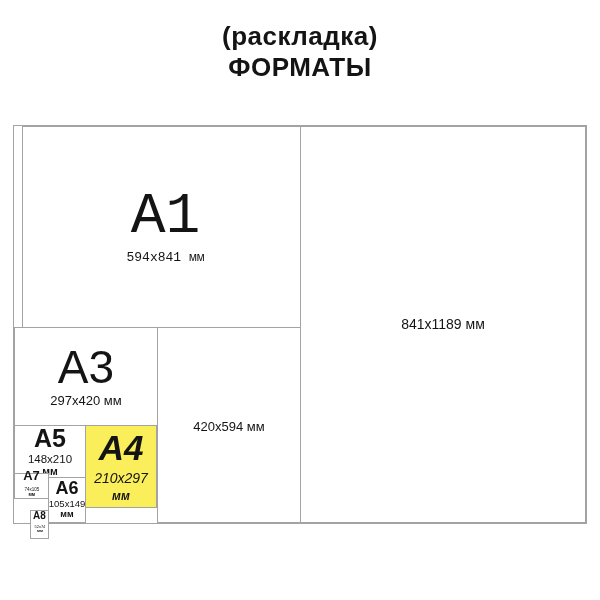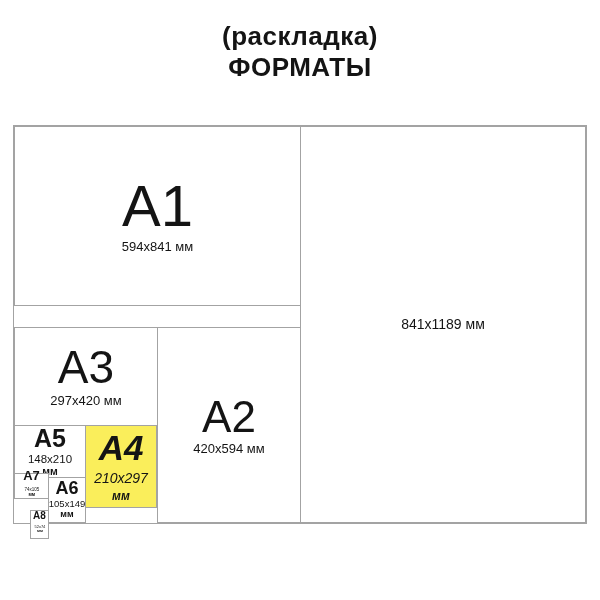--- a/index.html
+++ b/index.html
@@ -27,21 +27,21 @@
     position:absolute;box-sizing:border-box;border:1px solid var(--line);
     background:var(--bg);display:flex;flex-direction:column;
     align-items:center;justify-content:center;text-align:center;
   }
   .lbl{line-height:0.98;white-space:nowrap;}
   .dims,.size,.unit{line-height:1.05;white-space:nowrap;}
   .unit{font-weight:bold;}
   .tiny{transform:scale(0.5);transform-origin:center center;line-height:1.1;}
 
   
-  .a1{left:0;top:0;width:287px;height:180px;}
+  .a1{left:8px;top:0;width:287px;height:202px;font-family:Liberation Mono, monospace;}
   .a0{left:286px;top:0;width:286px;height:397px;}
   .a3{left:0;top:201px;width:144px;height:99px;}
   .a2{left:143px;top:201px;width:144px;height:196px;}
   .a5{left:0;top:299px;width:72px;height:53px;}
   .a4{left:71px;top:299px;width:72px;height:83px;background:var(--highlight);font-style:italic;}
   .a7{left:0;top:347px;width:35px;height:26px;}
   .a6{left:34px;top:351px;width:38px;height:46px;}
   .a8{left:16px;top:376px;width:19px;height:29px;margin-top:8px;}
 
   
@@ -81,21 +81,20 @@
   <div class="box a0">
     <div class="dims">841x1189 мм</div>
   </div>
 
   <div class="box a3">
     <div class="lbl">A3</div>
     <div class="dims">297x420 мм</div>
   </div>
 
   <div class="box a2">
-    <div class="lbl">A2</div>
     <div class="dims">420x594 мм</div>
   </div>
 
   <div class="box a5">
     <div class="lbl">A5</div>
     <div class="size">148x210</div>
     <div class="unit">мм</div>
   </div>
 
   <div class="box a4">

